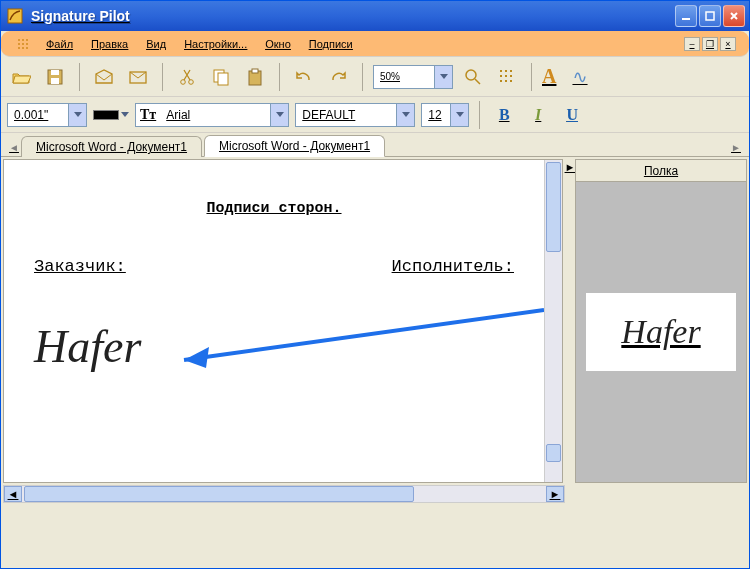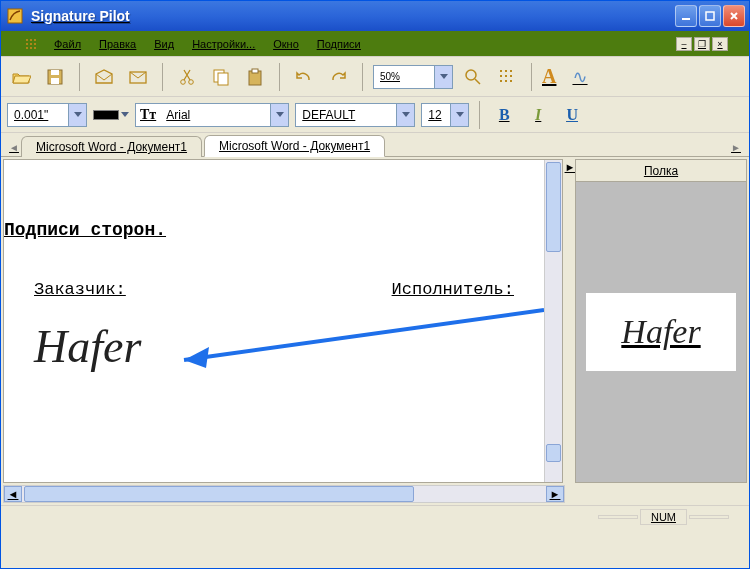--- a/index.html
+++ b/index.html
@@ -5,21 +5,21 @@
   * { box-sizing: border-box; margin: 0; padding: 0; }
   body { font-family: "Tahoma", sans-serif; font-size: 11px; background: #fff; }
   .window { width: 750px; height: 569px; border: 1px solid #0054e3; background: #ece9d8; position: relative; text-decoration: underline; }
   .titlebar { height: 30px; background: linear-gradient(to bottom, #3b77e0 0%, #2b65d9 50%, #1a4fc8 100%); display: flex; align-items: center; color: white; font-size: 14px; padding: 0 4px; }
   .titlebar .icon-slot { width: 20px; height: 20px; margin-right: 6px; display:flex;align-items:center;justify-content:center;}
   .titlebar .title-text { flex: 1; font-weight: bold; text-shadow: 1px 1px 1px rgba(0,0,0,0.3);}
   .winbtns { display: flex; gap: 2px; }
   .winbtn { width: 22px; height: 22px; border-radius: 3px; display: flex; align-items: center; justify-content: center; font-weight: bold; font-family: Arial; font-size: 13px; border: 1px solid rgba(255,255,255,0.5);}
   .winbtn.min, .winbtn.max { background: linear-gradient(#6fa0ec,#3e74db); color: white; }
   .winbtn.close { background: linear-gradient(#f08e78,#d9472b); color: white; }
-  .menubar { height: 26px; background: #4d7c0f; display: flex; align-items: center; padding: 0 21px; gap: 2px; border-bottom: 1px solid #d4d0c8;}
+  .menubar { height: 26px; background: #fdba74; display: flex; align-items: center; padding: 0 13px; gap: 2px; border-bottom: 1px solid #d4d0c8; border-radius: 9px;}
   .menubar .mgrip { width: 18px; height: 18px; margin-right: 4px; display:flex;align-items:center;justify-content:center;}
   .menubar .mitem { padding: 3px 8px; cursor: default; }
   .menubar .mitem u { text-decoration: underline; }
   .menubar .mdi-btns { margin-left: auto; display: flex; gap: 2px; }
   .mdi-btn { width: 16px; height: 14px; background: #ece9d8; border: 1px solid #aca899; font-size: 9px; display: flex; align-items: center; justify-content: center;}
   .toolbar { background: #ece9d8; border-bottom: 1px solid #d4d0c8; display: flex; align-items: center; padding: 2px 6px; height: 40px; gap: 6px;}
   .vsep { width: 1px; height: 28px; background: #aca899; margin: 0 4px;}
   .tbtn { width: 28px; height: 28px; display: flex; align-items: center; justify-content: center; border: 1px solid transparent; border-radius: 2px;}
   .zoom-sel { display:flex; align-items:center; border:1px solid #7f9db9; background:white; height:24px;}
   .zoom-sel input { border:none; width:60px; padding:0 6px; font-size:10px; height:22px; outline:none;}
@@ -36,21 +36,21 @@
   .btn-b { color:#1b5fae; }
   .btn-i { color:#7a9a3a; font-style:italic;}
   .btn-u { color:#1b5fae; text-decoration:underline;}
   .tabstrip { height: 24px; background: #ece9d8; display:flex; align-items:flex-end; padding: 0 6px; border-bottom:1px solid #aca899;}
   .tabstrip .nav { width:14px; height:18px; display:flex;align-items:center;justify-content:center; color:#808080; font-size:10px;}
   .tab { padding: 3px 14px 3px 14px; background:#ece9d8; border:1px solid #aca899; border-bottom:none; border-radius: 6px 6px 0 0; margin-right:2px; font-size:12px; position:relative; top:1px;}
   .tab.active { background:white; border-bottom:1px solid white;}
   .workarea { display:flex; height: 328px; background:#ece9d8;}
   .docpane { flex:1; position:relative; border:1px solid #aca899; margin: 2px; display:flex;}
   .doc-canvas { flex:1; background:white; position:relative; overflow:hidden;}
-  .doc-title { font-family:"Courier New", monospace; font-size:18px; font-weight:bold; margin-top:60px;}
+  .doc-title { text-align:center; font-family:"Courier New", monospace; font-size:15px; font-weight:bold; margin-top:40px;}
   .doc-row { display:flex; justify-content:space-between; font-family:"Courier New", monospace; font-size:17px; margin: 40px 30px 0 30px;}
   .vscroll { width:18px; background:#e7e7ef; border-left:1px solid #cdcdcd; position:relative;}
   .vscroll .thumb { position:absolute; left:1px; right:1px; top:2px; height:90px; background:#c2d5f3; border:1px solid #8aa5d6; border-radius:2px;}
   .vscroll .thumb2 { position:absolute; left:1px; right:1px; bottom:20px; height:18px; background:#c2d5f3; border:1px solid #8aa5d6; border-radius:2px;}
   .panel-right { width:172px; border:1px solid #aca899; margin:2px 2px 2px 0; display:flex; flex-direction:column;}
   .panel-header { height:22px; background:#ece9d8; border-bottom:1px solid #aca899; display:flex; align-items:center; justify-content:center; font-size:12px;}
   .panel-body { flex:1; background:#bdbdbd; display:flex; align-items:center; justify-content:center; position:relative;}
   .sig-thumb { width:150px; height:78px; background:white; display:flex; align-items:center; justify-content:center;}
   .hscroll { height:18px; background:#e7e7ef; border:1px solid #cdcdcd; margin:0 2px 2px 2px; position:relative; display:flex; align-items:center;}
   .hscroll .arrow { width:18px; height:16px; background:#c2d5f3; border:1px solid #8aa5d6; display:flex;align-items:center;justify-content:center;}
@@ -308,19 +308,14 @@
     <div class="hscroll" style="flex:1">
       <div class="arrow">◄</div>
       <div class="track">
           <div class="hthumb"></div>
         </div>
       <div class="arrow">►</div>
     </div>
     <div style="width:182px;height:18px;"></div>
   </div>
 
-  <div class="statusbar">
-    <div class="cell"> </div>
-    <div class="cell">NUM</div>
-    <div class="cell"> </div>
-  </div>
 
 </div>
 
 </body></html>

